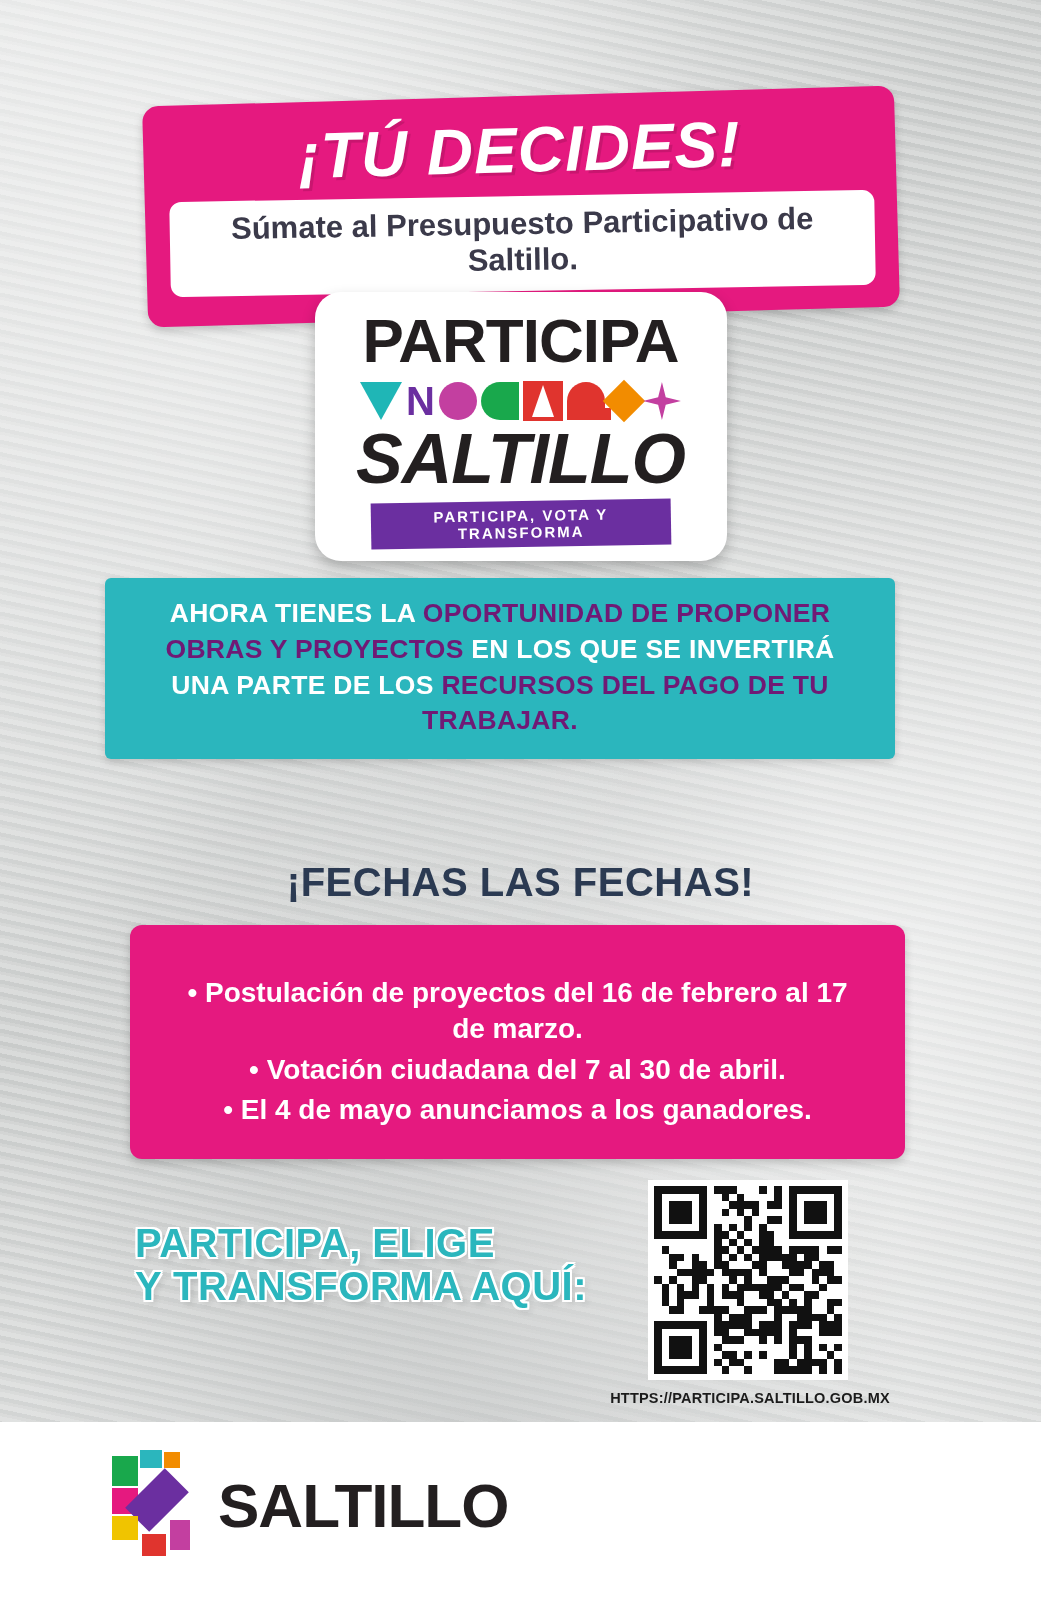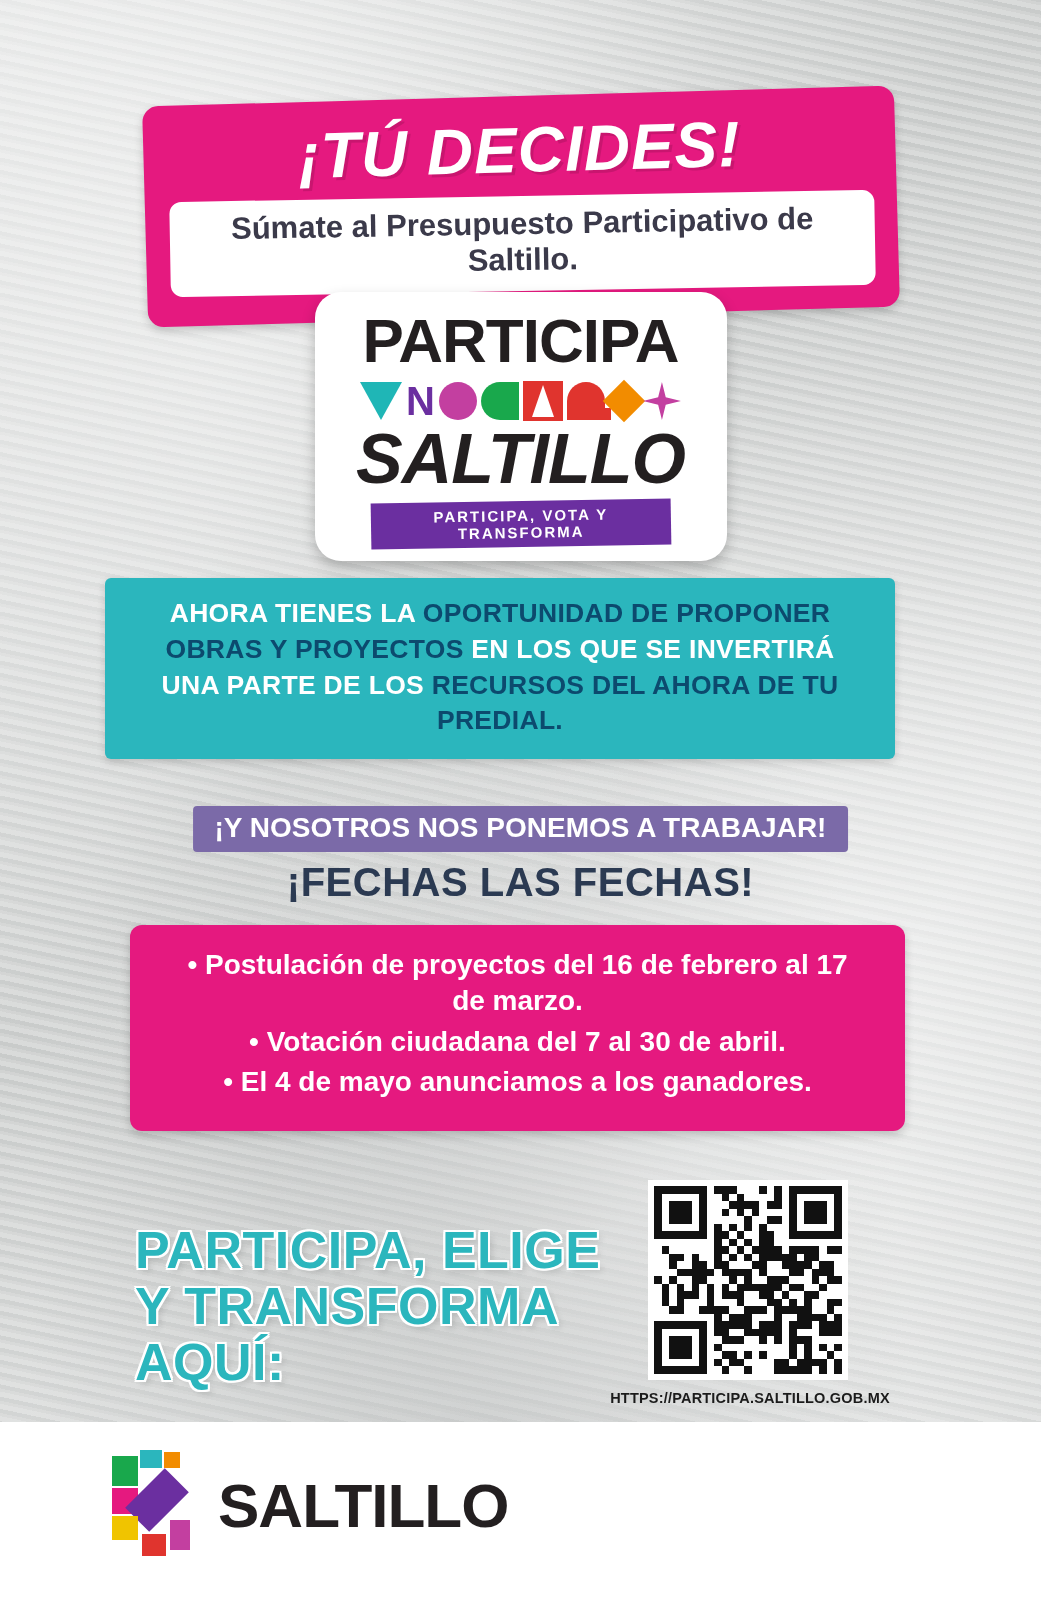--- a/index.html
+++ b/index.html
@@ -148,21 +148,21 @@
     box-shadow: 0 3px 8px rgba(0,0,0,0.15);
   }
   .teal-text {
     color: #ffffff;
     font-size: 26.5px;
     font-weight: 800;
     text-align: center;
     line-height: 1.35;
     letter-spacing: 0.3px;
   }
-  .teal-text .hl { color: #0c4a6e; }
+  .teal-text .hl { color: #701a75; }
 
   
   .purple-head {
     position: absolute;
     top: 748px; left: 0; width: 100%;
     text-align: center;
     color: #6b4fa8;
     font-size: 46px;
     font-weight: 900;
     letter-spacing: 0.5px;
@@ -193,37 +193,37 @@
   
   .dates-box {
     position: absolute;
     top: 925px; left: 130px;
     width: 775px;
     background: #e5197f;
     border-radius: 12px;
     padding: 22px 40px 26px;
     box-shadow: 0 4px 10px rgba(0,0,0,0.18);
   }
-  .dates-list { list-style: none; }
+  .dates-list { list-style: none; margin-top: 28px; }
   .dates-list li {
     color: #ffffff;
     font-size: 28px;
     font-weight: 700;
     text-align: center;
     line-height: 1.3;
     margin-bottom: 4px;
   }
 
   
   .cta-text {
     position: absolute;
     top: 1222px; left: 135px;
     width: 470px;
     color: #2bb6bd;
-    font-size: 52px;
+    font-size: 40px;
     font-weight: 900;
     line-height: 1.08;
     letter-spacing: 0.5px;
     text-shadow:
       2px 0 0 #fff, -2px 0 0 #fff, 0 2px 0 #fff, 0 -2px 0 #fff,
       2px 2px 0 #fff, -2px -2px 0 #fff, 2px -2px 0 #fff, -2px 2px 0 #fff,
       4px 4px 6px rgba(0,0,0,0.12);
   }
   .qr-wrap {
     position: absolute;
@@ -312,25 +312,24 @@
       <span class="sh sh-diamond"></span>
       <span class="sh sh-star"></span>
     </div>
     <div class="logo-saltillo">SALTILLO</div>
     <div class="logo-ribbon">PARTICIPA, VOTA Y TRANSFORMA</div>
   </div>
 
   <div class="teal-box">
     <div class="teal-text">
       <span>AHORA TIENES LA </span><span class="hl">OPORTUNIDAD DE PROPONER</span>
-      <span class="hl">OBRAS Y PROYECTOS</span><span> EN LOS QUE SE INVERTIRÁ UNA PARTE DE LOS </span><span class="hl">RECURSOS DEL AHORA DE TU PREDIAL.</span>
+      <span class="hl">OBRAS Y PROYECTOS</span><span> EN LOS QUE SE INVERTIRÁ UNA PARTE DE LOS </span><span class="hl">RECURSOS DEL PAGO DE TU TRABAJAR.</span>
     </div>
   </div>
 
-  <div class="purple-bar">¡Y NOSOTROS NOS PONEMOS A TRABAJAR!</div>
   <div class="checa">¡FECHAS LAS FECHAS!</div>
 
   <div class="dates-box">
     <ul class="dates-list">
       <li>• Postulación de proyectos del 16 de febrero al 17 de marzo.</li>
       <li>• Votación ciudadana del 7 al 30 de abril.</li>
       <li>• El 4 de mayo anunciamos a los ganadores.</li>
     </ul>
   </div>
 

